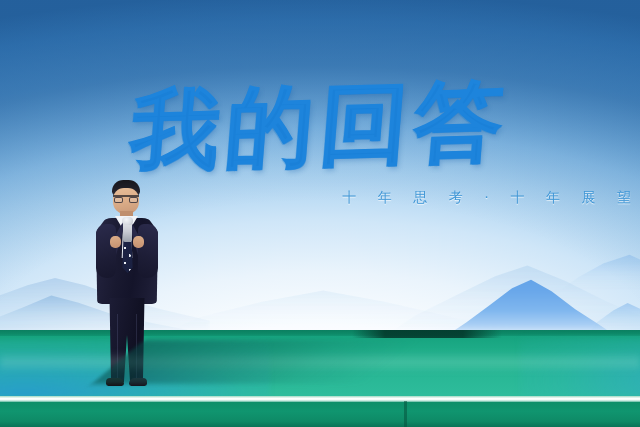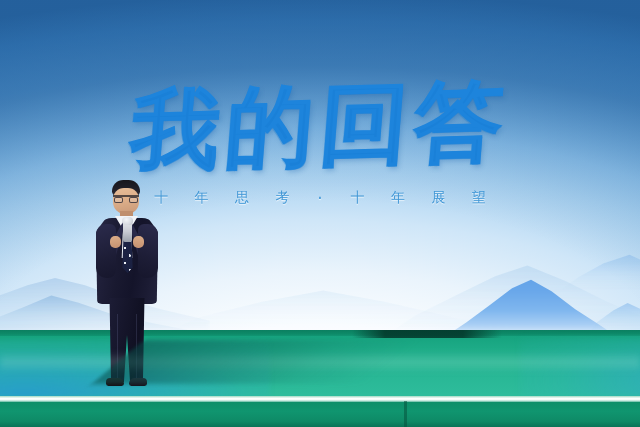--- a/index.html
+++ b/index.html
@@ -122,28 +122,29 @@
     white-space: nowrap;
     transform: skewX(-6deg) rotate(-1.6deg);
     text-shadow:
       1px 1px 0 rgba(26,128,216,0.55),
       -1px 1px 0 rgba(26,128,216,0.35),
       2px 3px 5px rgba(22,96,168,0.30);
     -webkit-text-stroke: 1.2px #1d84dc;
   }
   .subtitle {
     margin: 16px 0 0 0;
-    font-family: Liberation Mono, monospace;
+    font-family: Liberation Serif, serif;
     font-size: 14px;
     font-weight: 500;
     letter-spacing: 9px;
     text-indent: 9px;
     color: #3f96d6;
     white-space: nowrap;
     text-shadow: 0 1px 1px rgba(255,255,255,0.85);
+    text-align: right;
   }
 
   
   .stage-lip {
     position: absolute;
     left: 0; top: 330px;
     width: 640px; height: 8px;
     background: linear-gradient(180deg, #0b7f60 0%, #0d8a68 48%, #15a07d 100%);
     z-index: 7;
   }

